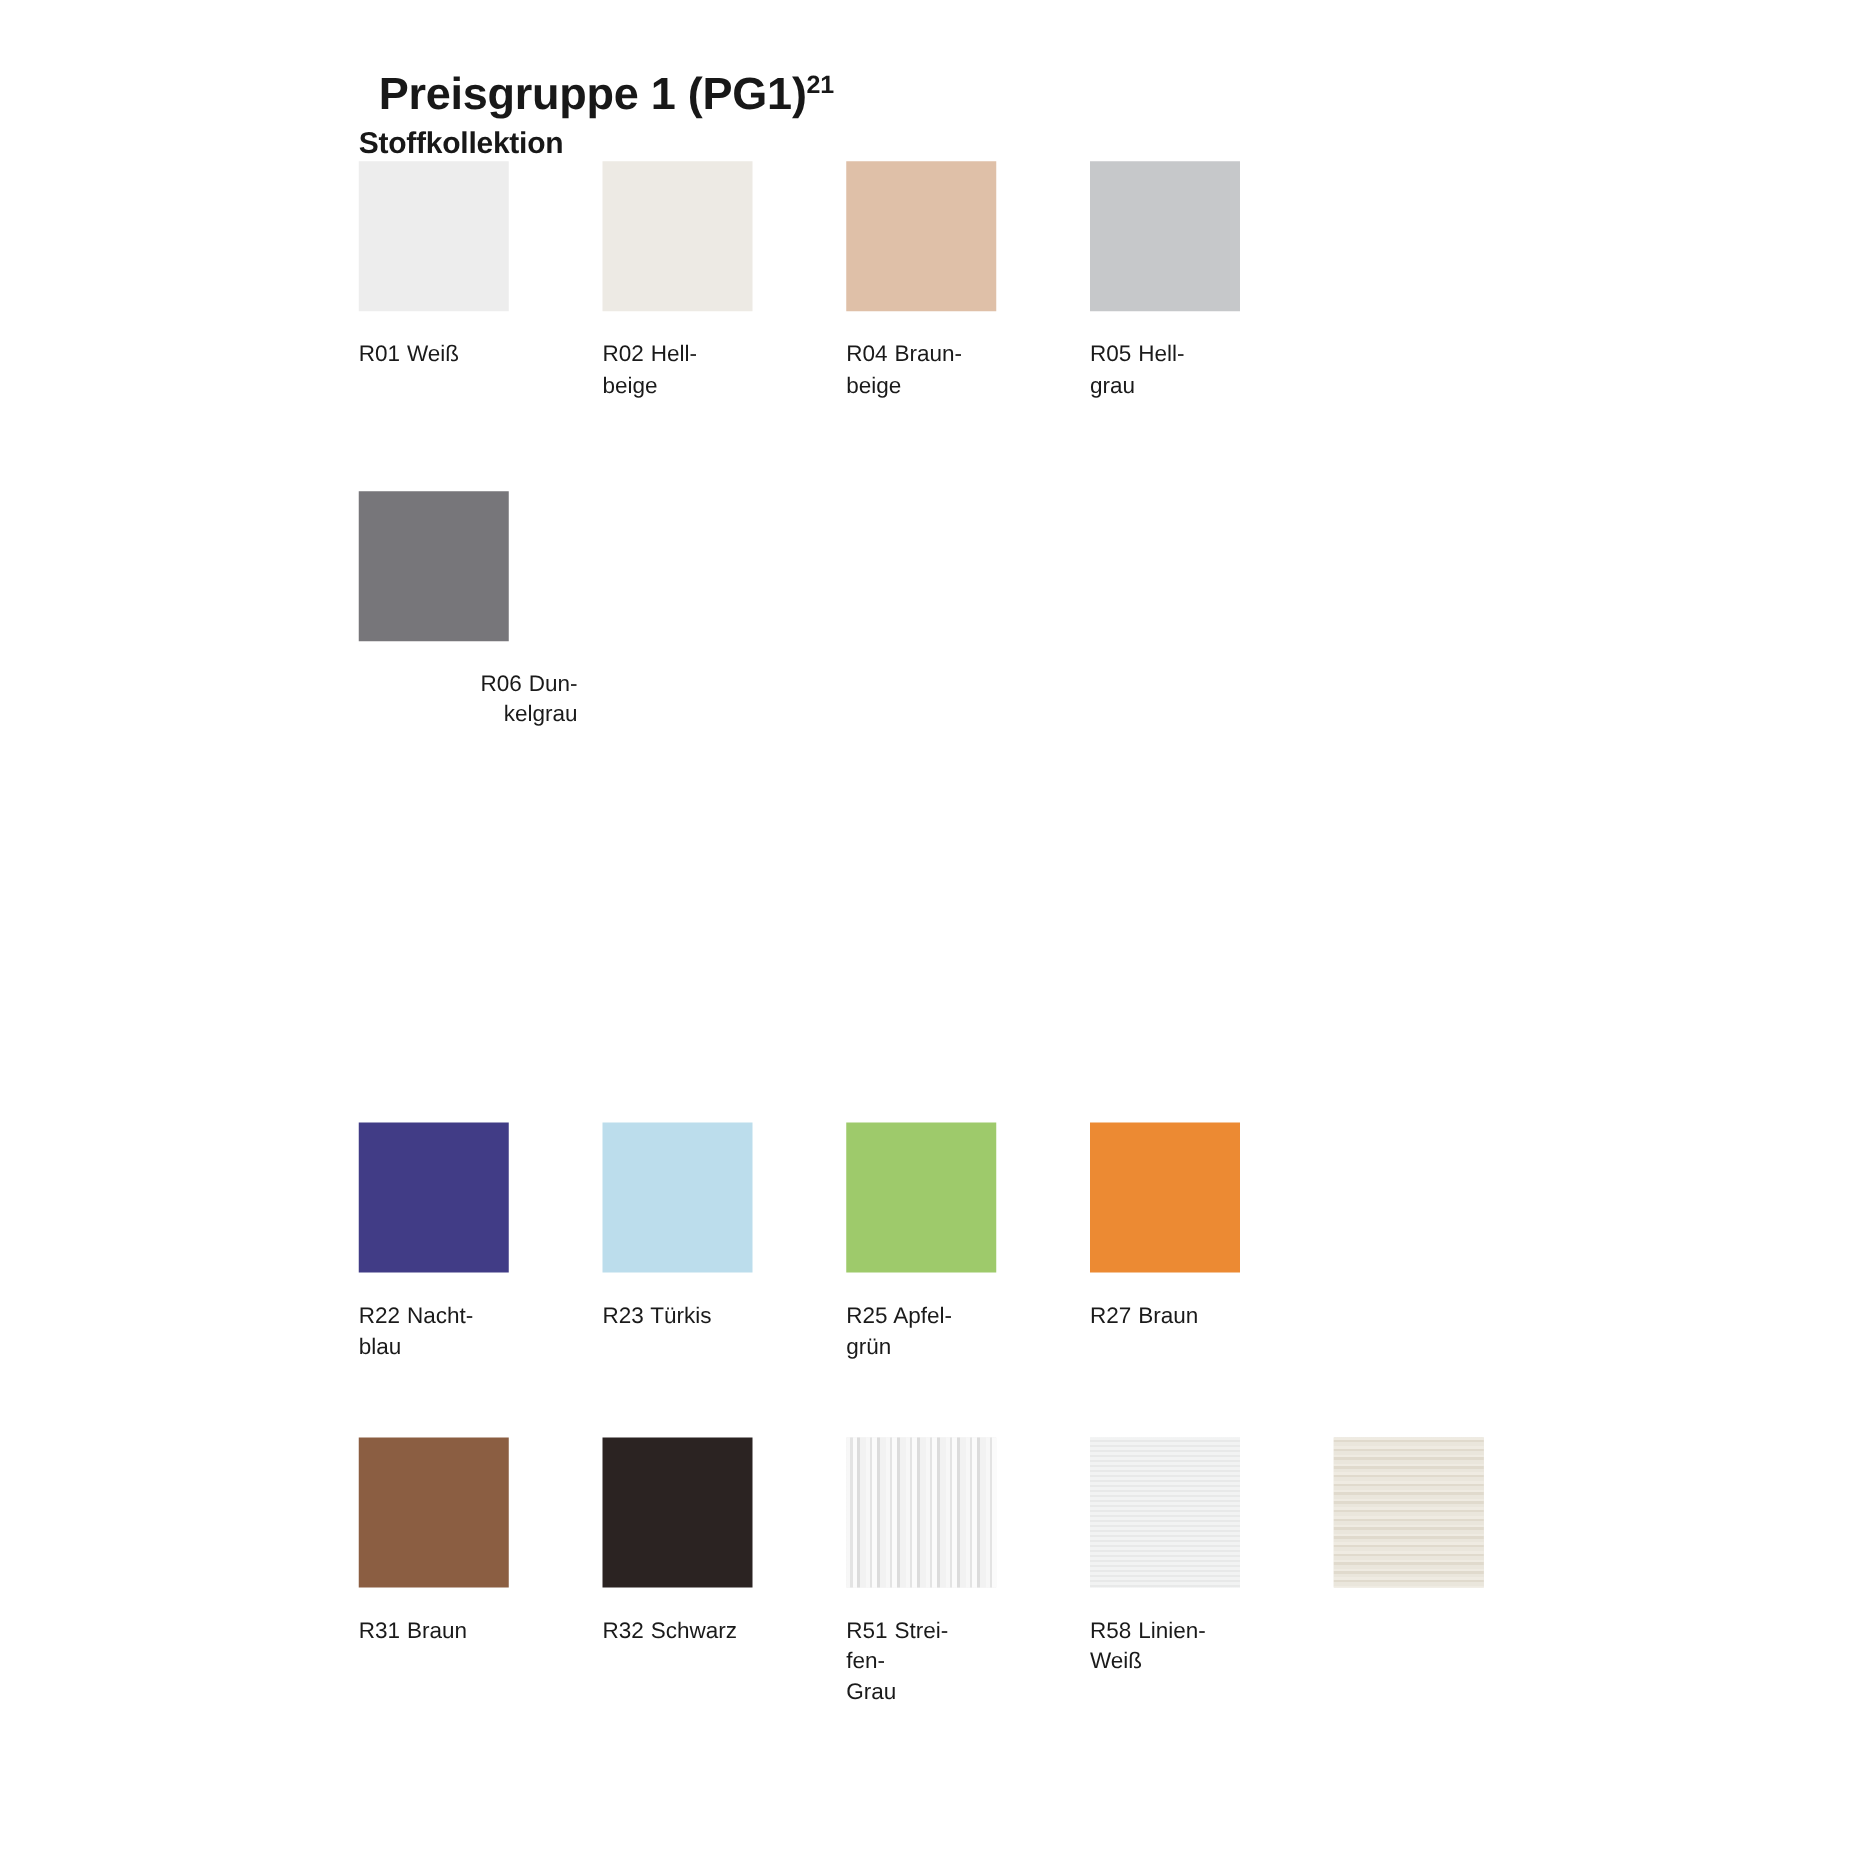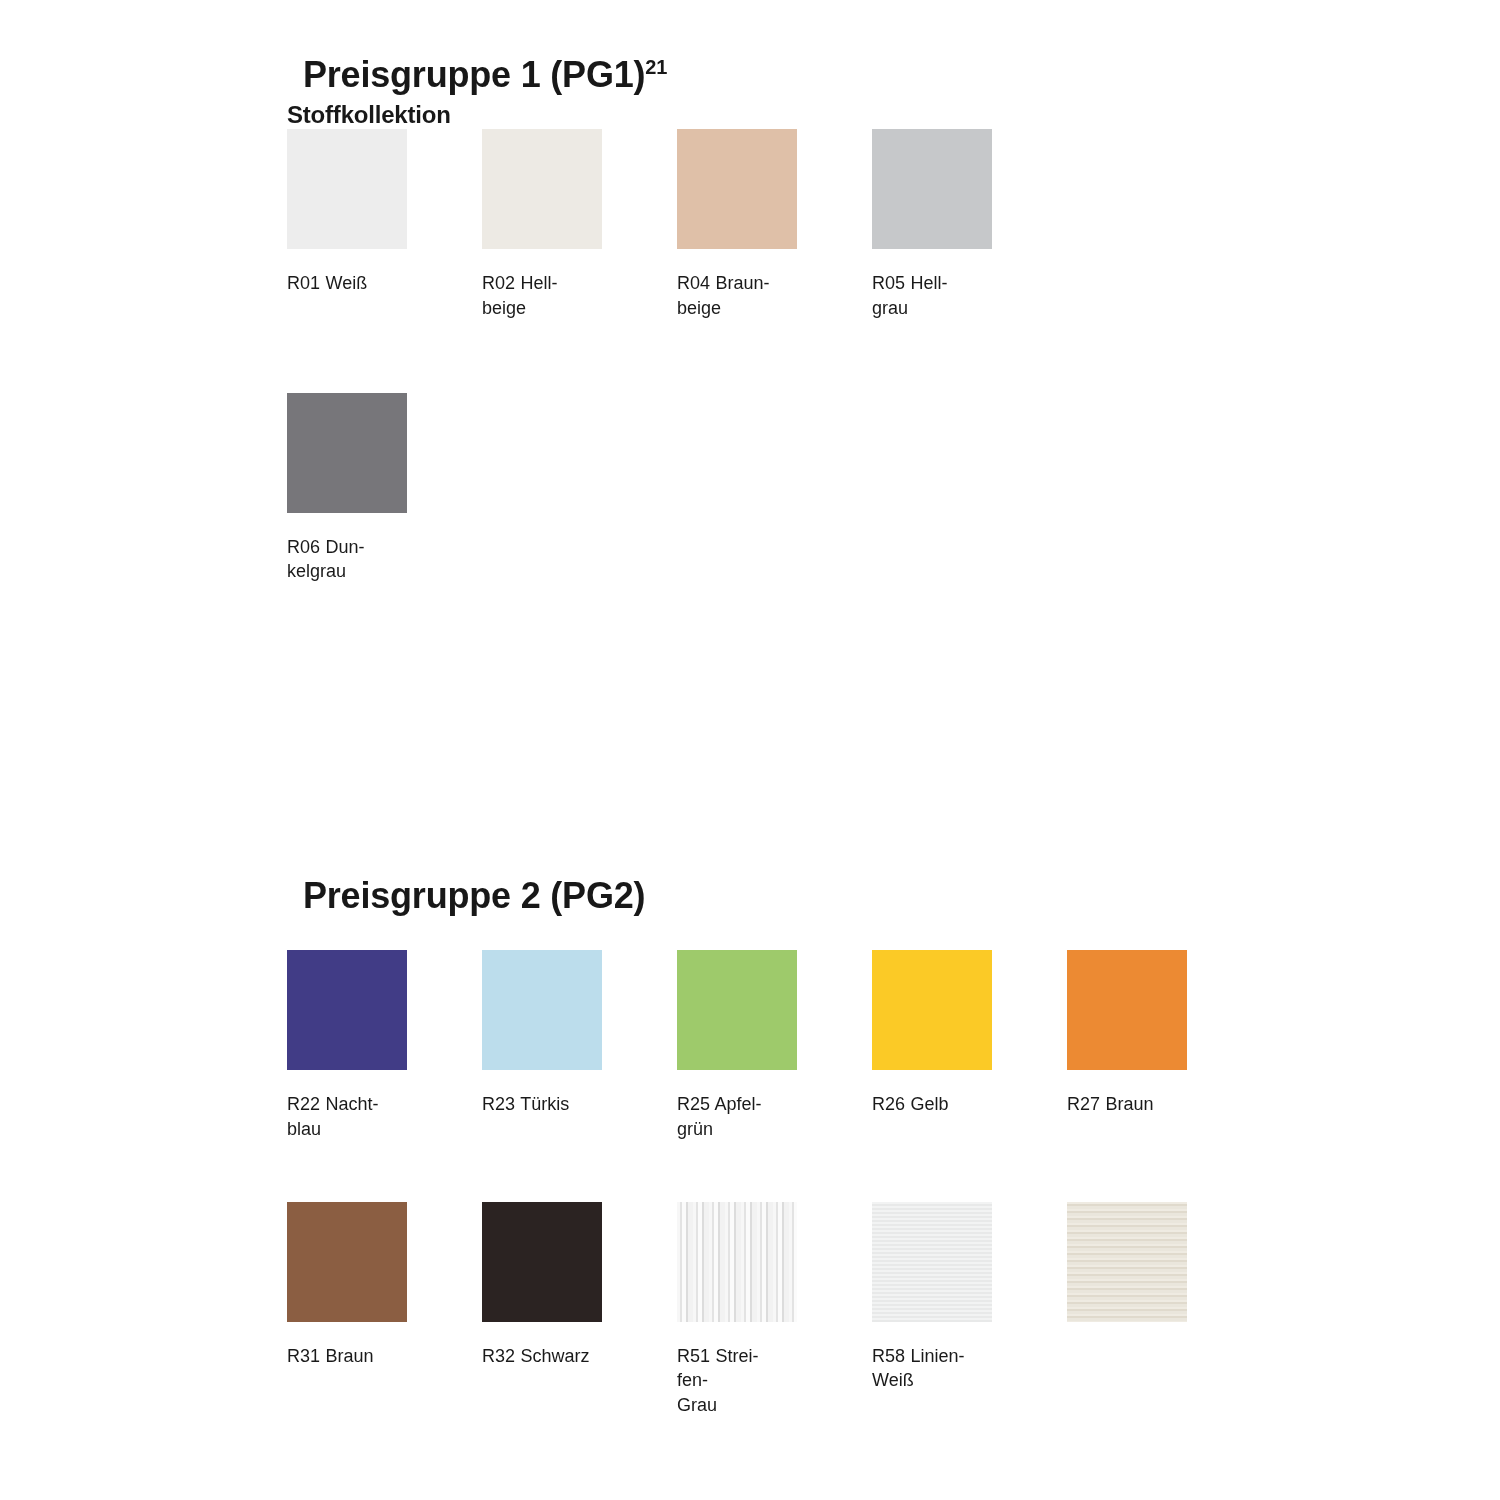--- a/index.html
+++ b/index.html
@@ -96,21 +96,21 @@
     background-color: #e8e3d8;
     background-image: repeating-linear-gradient(
       180deg,
       #efebe2 0px, #efebe2 2px,
       #e0dacd 2px, #e0dacd 4px,
       #eae6dc 4px, #eae6dc 7px
     );
   }
   #group-pg1 { position: absolute; top: 0; left: 287px; }
   #group-pg2 { position: absolute; top: 862px; left: 287px; }
-  #group-pg1 .row-2 { margin-top: 72px; }
+  #group-pg1 .row-2 { margin-top: 72px; text-align: right; }
   #group-pg2 .row-2 { margin-top: 60px; }
   .row-1 { margin-top: 36px; }
 </style>
 </head>
 <body>
 
 <div class="page">
 
   <h1 class="collection-title">Stoffkollektion</h1>
 
@@ -140,40 +140,33 @@
 
     <div class="swatch-grid row-2">
       <div class="swatch-cell">
         <span class="swatch-chip" style="background:#77767a"></span>
         <div class="swatch-label">R06 Dun-<br>kelgrau</div>
       </div>
     </div>
   </section>
 
   <section class="group" id="group-pg2">
-    <h2 class="group-title">
-      <span>Preisgruppe 2 (PG2)</span>
-    </h2>
 
     <div class="swatch-grid row-1">
       <div class="swatch-cell">
         <span class="swatch-chip" style="background:#413c86"></span>
         <div class="swatch-label">R22 Nacht-<br>blau</div>
       </div>
       <div class="swatch-cell">
         <span class="swatch-chip" style="background:#bcddec"></span>
         <div class="swatch-label">R23 Türkis</div>
       </div>
       <div class="swatch-cell">
         <span class="swatch-chip" style="background:#9eca6b"></span>
         <div class="swatch-label">R25 Apfel-<br>grün</div>
-      </div>
-      <div class="swatch-cell">
-        <span class="swatch-chip" style="background:#fbca26"></span>
-        <div class="swatch-label">R26 Gelb</div>
       </div>
       <div class="swatch-cell">
         <span class="swatch-chip" style="background:#ec8a33"></span>
         <div class="swatch-label">R27 Braun</div>
       </div>
     </div>
 
     <div class="swatch-grid row-2">
       <div class="swatch-cell">
         <span class="swatch-chip" style="background:#8b5e42"></span>

